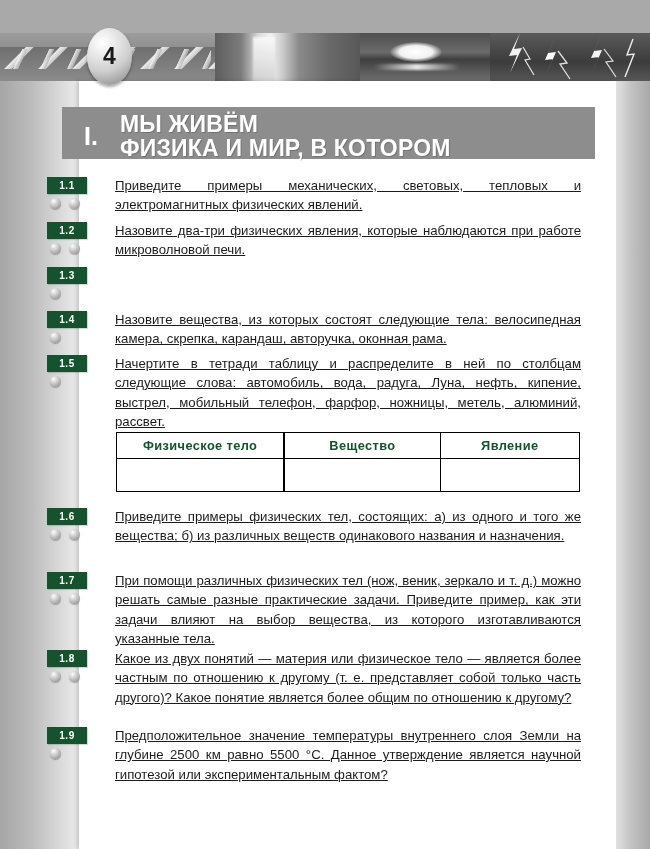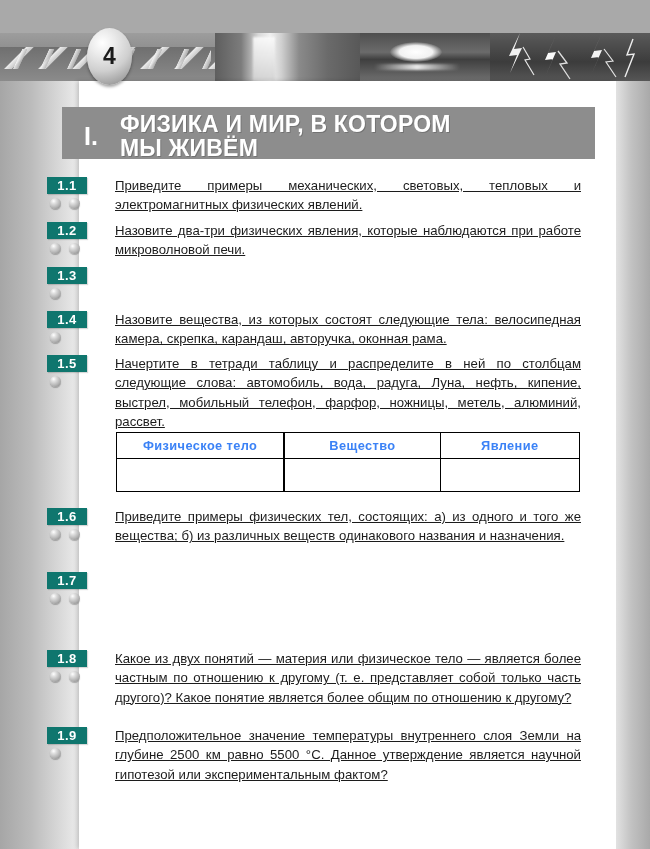--- a/index.html
+++ b/index.html
@@ -126,22 +126,22 @@
   .title-text{
     color:#ffffff;font-weight:bold;font-size:23px;
     line-height:24px;margin:5px 0 0 22px;
     letter-spacing:.2px;
     text-shadow:1px 1px 0 rgba(0,0,0,.18);
   }
   .badge-col{
     position:absolute;left:47px;width:54px;
   }
   .badge{
-    width:40px;height:17px;background:#0f766e;
-    color:#ffffff;font-weight:bold;font-size:13px;
+    width:40px;height:17px;background:#14532d;
+    color:#ffffff;font-weight:bold;font-size:10px;
     display:flex;align-items:center;justify-content:center;
     letter-spacing:.5px;
     box-shadow:1px 1px 1px rgba(0,0,0,.15);
   }
   .dots{display:flex;gap:8px;margin-top:4px;margin-left:3px;}
   .dot{
     width:11px;height:11px;border-radius:50%;
     background:radial-gradient(circle at 33% 28%,#ffffff 0%,#e3e3e3 20%,#b6b6b6 58%,#8c8c8c 88%,#7a7a7a 100%);
     box-shadow:0 1px 1px rgba(0,0,0,.25);
   }
@@ -158,21 +158,21 @@
   .tbl{
     position:absolute;left:116px;top:432px;width:464px;
     border-collapse:collapse;
     background:#fff;
   }
   .tbl td,.tbl th{
     border:1px solid #000;
     padding:0;
   }
   .tbl th{
-    height:25px;font-size:12.8px;font-weight:bold;color:#3b82f6;
+    height:25px;font-size:12.8px;font-weight:bold;color:#14532d;
     text-align:center;letter-spacing:.4px;
   }
   .tbl td{height:32px;}
   .tbl .c1{width:168px;}
   .tbl .c2{width:156px;}
   .tbl .c3{width:140px;}
   .tbl .vsep{border-left:2px solid #000;}
 </style>
 </head>
 <body>
@@ -203,22 +203,22 @@
 
 <div class="page-ball">
   <span>4</span>
 </div>
 
 <div class="content">
 
   <div class="title-bar">
     <div class="title-num">I.</div>
     <div class="title-text">
+      <div>МЫ ЖИВЁМ</div>
       <div>ФИЗИКА И МИР, В КОТОРОМ</div>
-      <div>МЫ ЖИВЁМ</div>
     </div>
   </div>
 
   <div class="badge-col" style="top:177px">
     <div class="badge">1.1</div>
     <div class="dots">
       <div class="dot"></div>
       <div class="dot"></div>
     </div>
   </div>
@@ -280,20 +280,21 @@
   </div>
   <div class="ex-body" style="top:507px">Приведите примеры физических тел, состоящих: а) из одного и того же вещества; б) из различных веществ одинакового названия и назначения.</div>
 
   <div class="badge-col" style="top:572px">
     <div class="badge">1.7</div>
     <div class="dots">
       <div class="dot"></div>
       <div class="dot"></div>
     </div>
   </div>
+  <div class="ex-body" style="top:571px">При помощи различных физических тел (нож, веник, зеркало и т. д.) можно решать самые разные практические задачи. Приведите пример, как эти задачи влияют на выбор вещества, из которого изготавливаются указанные тела.</div>
 
   <div class="badge-col" style="top:650px">
     <div class="badge">1.8</div>
     <div class="dots">
       <div class="dot"></div>
       <div class="dot"></div>
     </div>
   </div>
   <div class="ex-body" style="top:649px">Какое из двух понятий — материя или физическое тело — является более частным по отношению к другому (т. е. представляет собой только часть другого)? Какое понятие является более общим по отношению к другому?</div>
 

